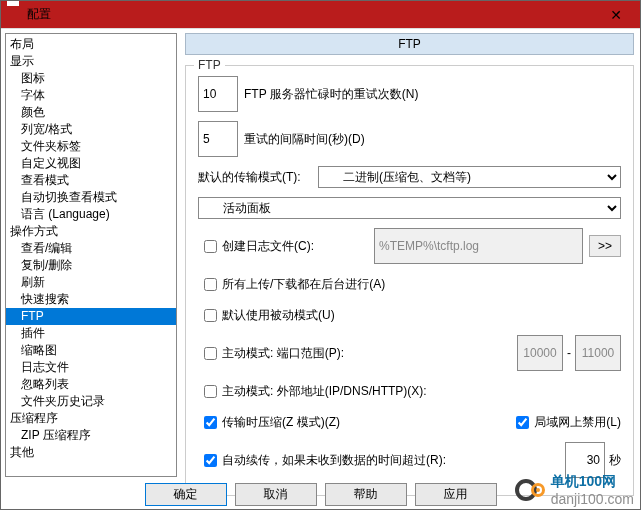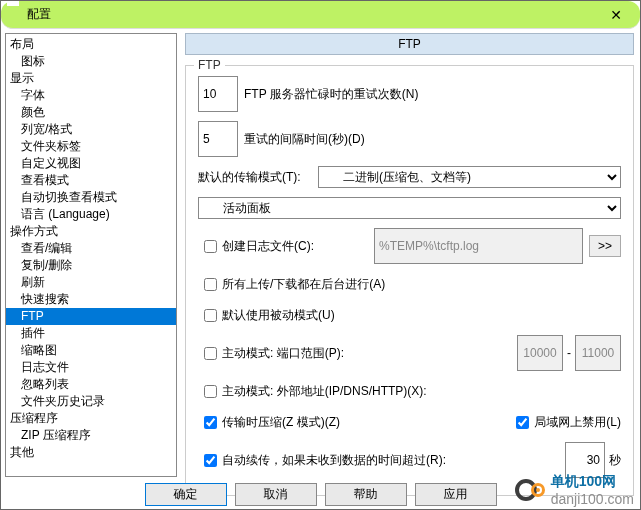--- a/index.html
+++ b/index.html
@@ -1,17 +1,17 @@
 <!DOCTYPE html>
 <html><head>
 <meta charset="utf-8">
 <style>
   * { box-sizing: border-box; font-family: "Microsoft YaHei", "SimSun", sans-serif; font-size: 12px; }
   body { margin: 0; width: 641px; height: 510px; background: #fff; border: 1px solid #666; position: relative; overflow: hidden; }
-  .titlebar { height: 28px; background: #bef264; display: flex; align-items: center; padding: 0 4px; border-bottom: 1px solid #ddd; border-radius: 12px; }
+  .titlebar { height: 28px; background: #b91c1c; display: flex; align-items: center; padding: 0 4px; border-bottom: 1px solid #ddd; }
   .titlebar .icon { width: 16px; height: 16px; margin-right: 6px; }
   .titlebar .title { flex: 1; font-size: 12px; }
   .titlebar .close { width: 40px; text-align: center; font-size: 14px; cursor: pointer; }
   .content { display: flex; height: 452px; }
   .tree { width: 172px; border: 1px solid #888; margin: 4px 2px 4px 4px; overflow: auto; padding: 2px 0; }
   .tree-item { padding: 1px 4px; cursor: pointer; white-space: nowrap; line-height: 15px; }
   .tree-item.ind1 { padding-left: 15px; }
   .tree-item.sel { background: #0078d7; color: #fff; }
   .main { flex: 1; padding: 4px 6px; }
   .header { background: #d6e5f3; border: 1px solid #a8b8c8; text-align: center; padding: 3px 0; margin-bottom: 10px; }
@@ -45,22 +45,22 @@
 
 <div class="titlebar">
   <span class="icon"><span class="disk-icon"></span></span>
   <span class="title">配置</span>
   <span class="close">✕</span>
 </div>
 
 <div class="content">
   <div class="tree" id="tree">
       <div class="tree-item ind0">布局</div>
+      <div class="tree-item ind0">显示</div>
       <div class="tree-item ind1">图标</div>
-      <div class="tree-item ind0">显示</div>
       <div class="tree-item ind1">字体</div>
       <div class="tree-item ind1">颜色</div>
       <div class="tree-item ind1">列宽/格式</div>
       <div class="tree-item ind1">文件夹标签</div>
       <div class="tree-item ind1">自定义视图</div>
       <div class="tree-item ind1">查看模式</div>
       <div class="tree-item ind1">自动切换查看模式</div>
       <div class="tree-item ind1">语言 (Language)</div>
       <div class="tree-item ind0">操作方式</div>
       <div class="tree-item ind1">查看/编辑</div>

